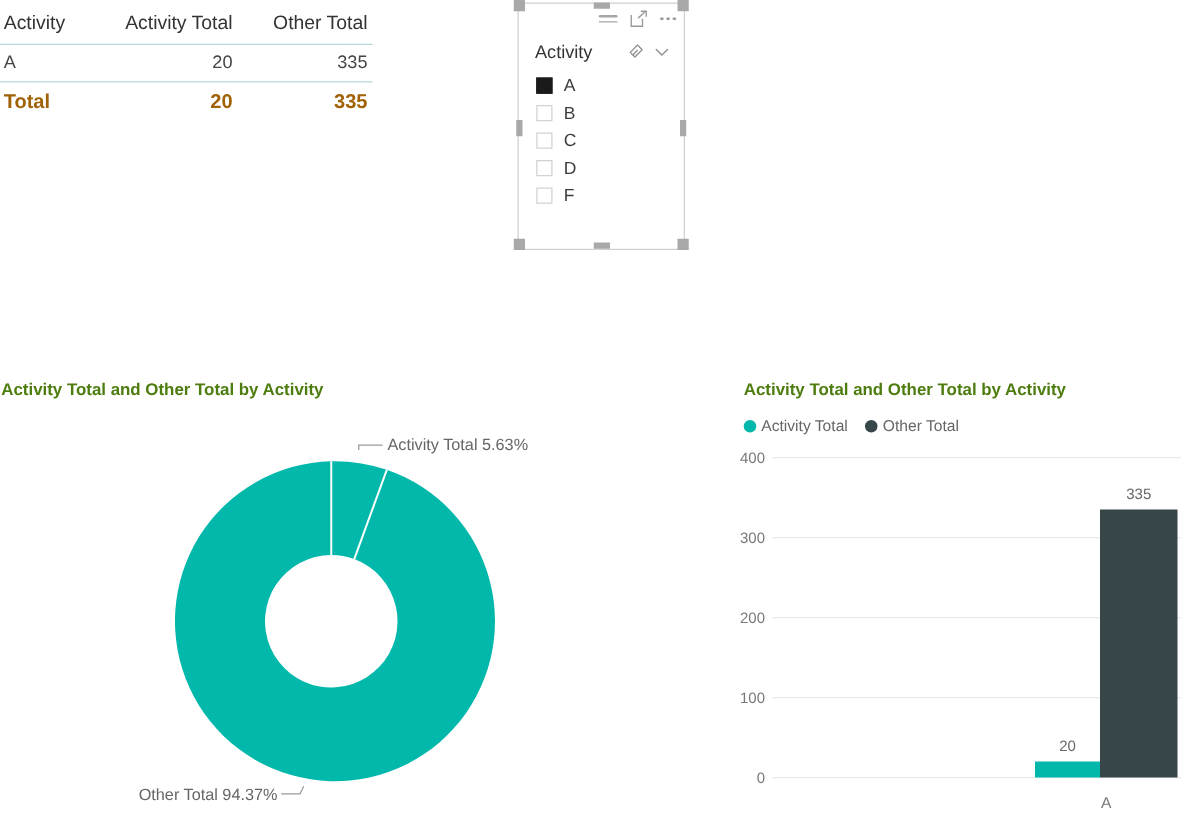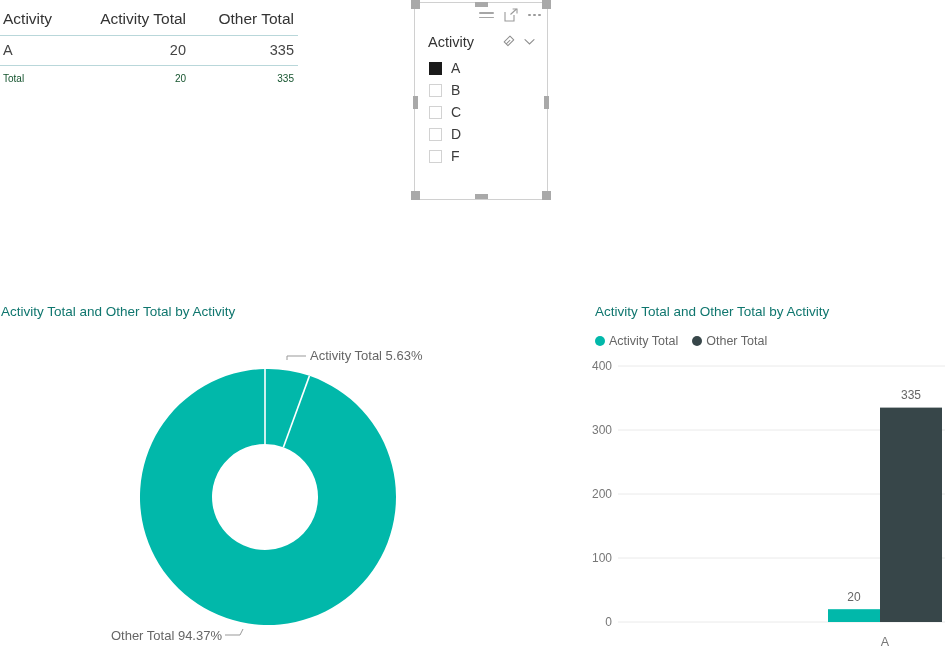--- a/index.html
+++ b/index.html
@@ -49,23 +49,23 @@
   #table-visual tbody td.num1 { text-align: right; padding-right: 6px; }
   #table-visual tbody td.num2 { text-align: right; padding-right: 4px; }
   #table-visual tr.head-rule td { padding: 0; height: 0; }
   .rule {
     border-bottom: 1.6px solid #b9d7da;
     height: 0;
     font-size: 0;
     line-height: 0;
   }
   #table-visual tfoot td {
-    font-size: 10px;
-    color: #14532d;
-    font-weight: normal;
+    font-size: 16px;
+    color: #a16207;
+    font-weight: bold;
     padding: 7px 0 0 0;
   }
   #table-visual tfoot td.cat  { text-align: left;  padding-left: 3px; }
   #table-visual tfoot td.num1 { text-align: right; padding-right: 6px; }
   #table-visual tfoot td.num2 { text-align: right; padding-right: 4px; }
 
   
   #slicer-visual {
     position: absolute;
     left: 414px;
@@ -167,22 +167,22 @@
   }
 
   
   #donut-visual {
     position: absolute;
     left: 0px; top: 298px;
     width: 560px; height: 357px;
   }
   .visual-title {
     font-size: 13.5px;
-    color: #0f766e;
-    font-weight: 400;
+    color: #4d7c0f;
+    font-weight: 700;
     white-space: nowrap;
   }
   #donut-title { position: absolute; left: 1px; top: 6px; }
   #donut-svg { position: absolute; left: 0; top: 0; }
   .callout-text {
     font-size: 13px;
     fill: #666666;
     font-family: "Liberation Sans", sans-serif;
   }
   .callout-line {

